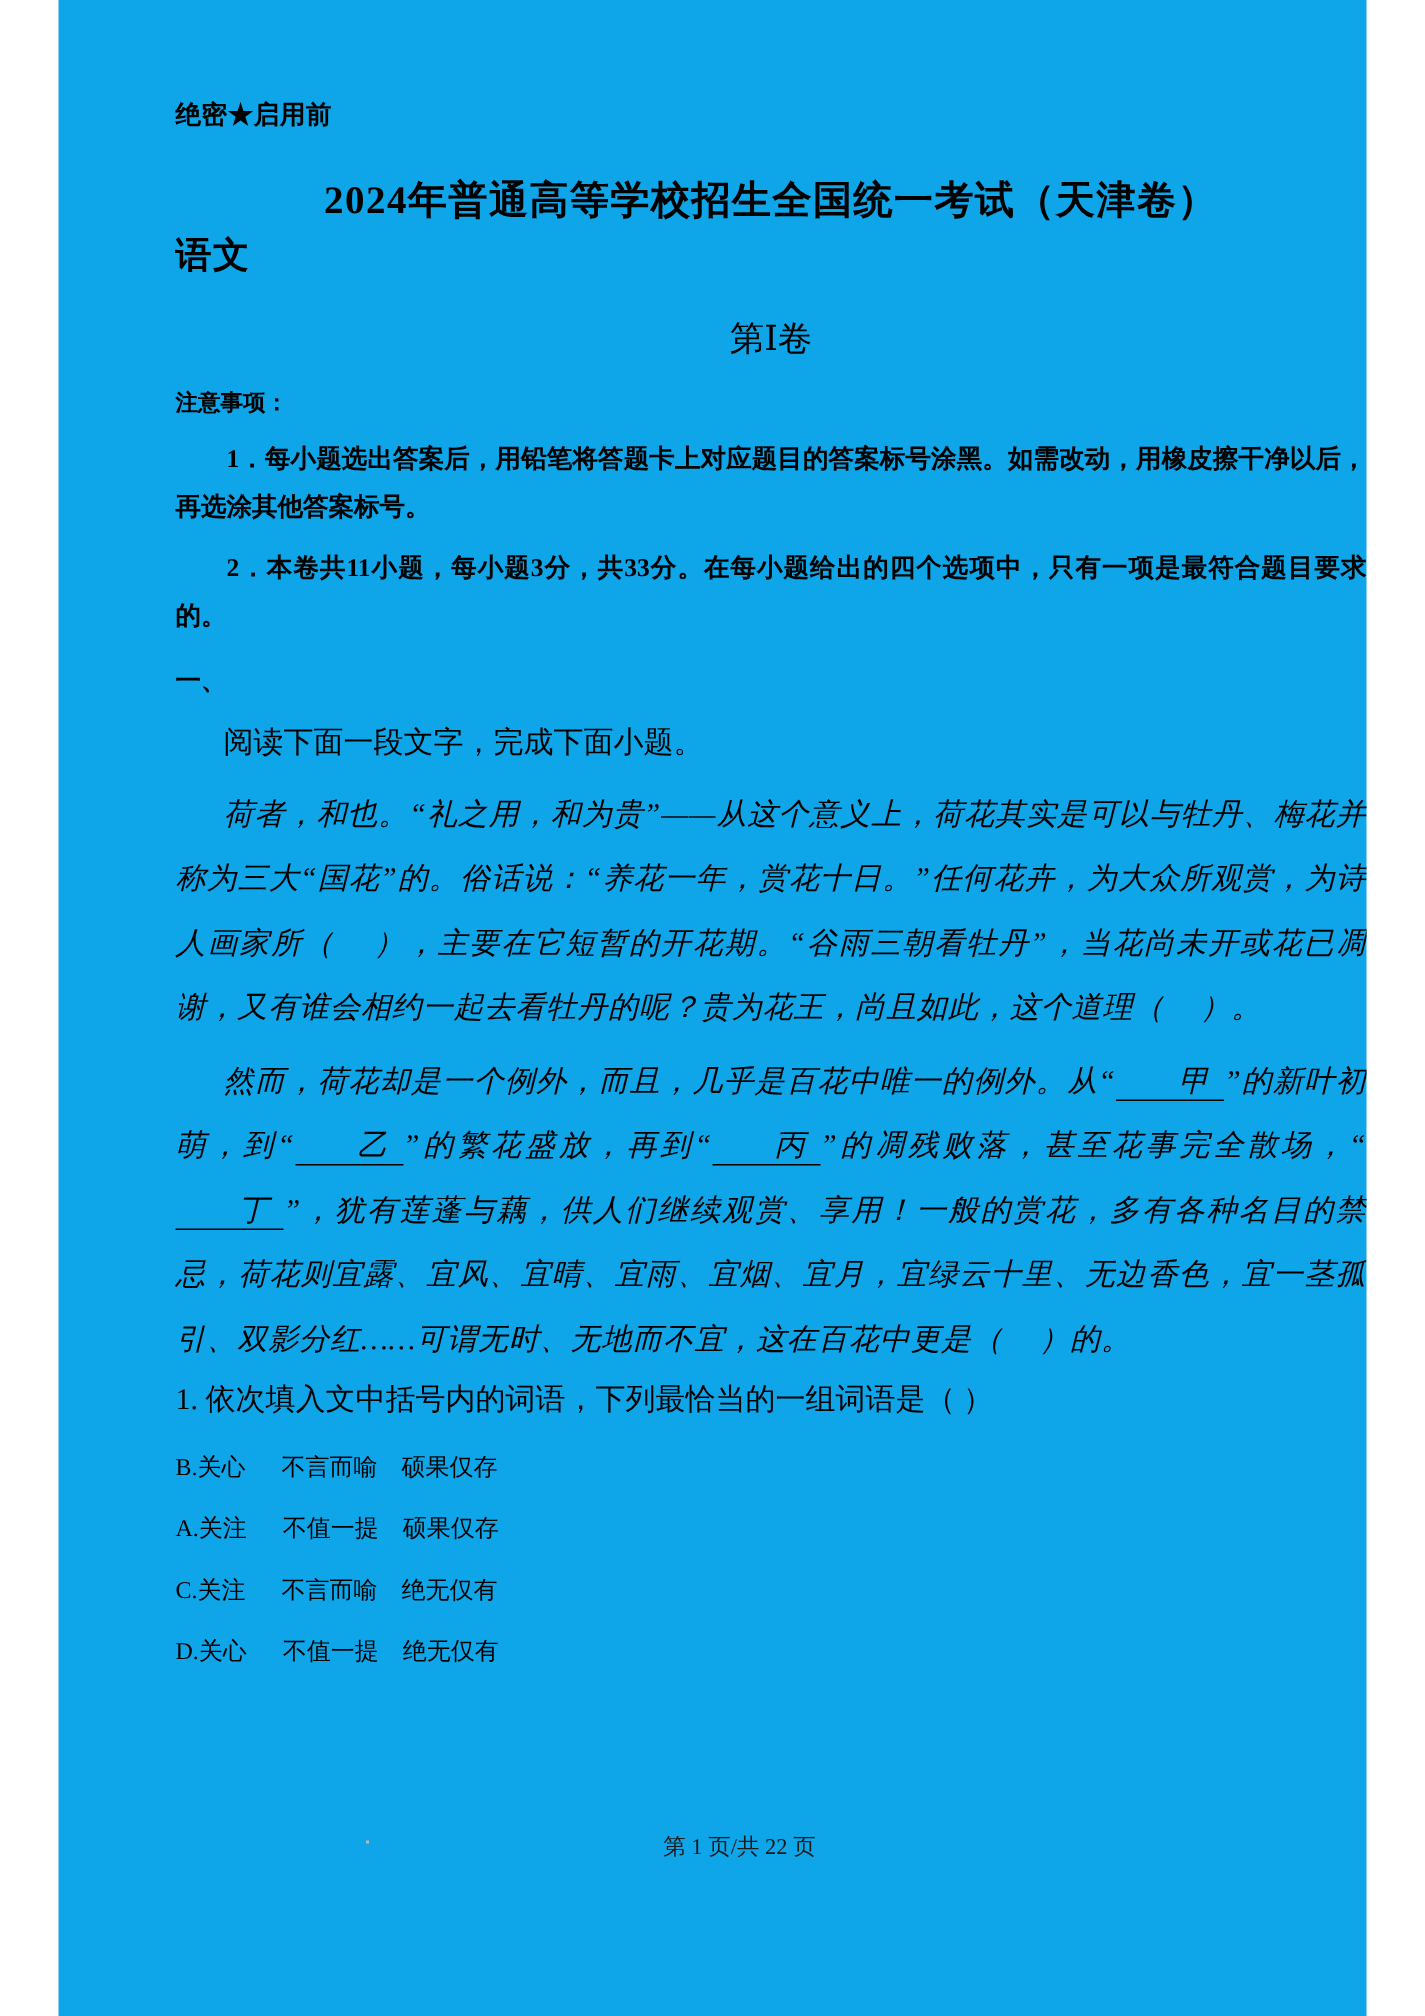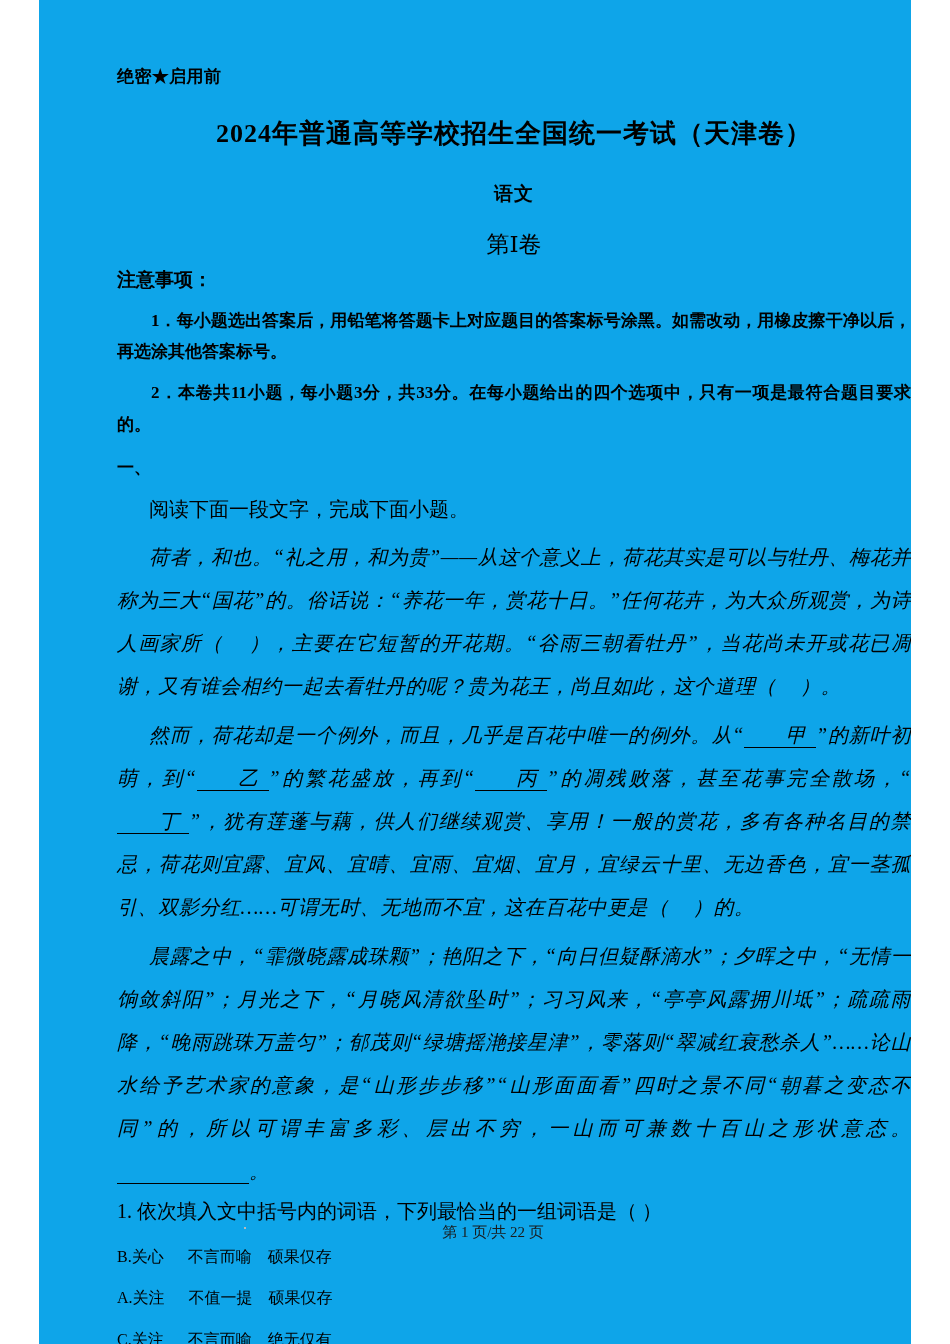--- a/index.html
+++ b/index.html
@@ -34,39 +34,39 @@
   }
   .doc-title {
     margin-top: 28px;
     text-align: center;
     font-size: 26px;
     font-weight: bold;
     letter-spacing: 1px;
     line-height: 1.35;
   }
   .subject-title {
-    margin-top: 30px;
-    text-align: center;
-    font-size: 19px;
+    margin-top: 4px;
+    text-align: left;
+    font-size: 24px;
     font-weight: bold;
     letter-spacing: 1px;
     line-height: 1.35;
   }
   .section-label {
     margin-top: 22px;
     text-align: center;
     font-size: 23px;
     font-weight: normal;
     line-height: 1.4;
   }
 
   
   .notice-head {
-    margin-top: 5px;
-    font-size: 19px;
+    margin-top: 16px;
+    font-size: 15px;
     font-weight: bold;
     line-height: 1.5;
   }
   .notice-item {
     margin-top: 10px;
     font-size: 17px;
     font-weight: bold;
     line-height: 1.85;
     text-align: justify;
     text-justify: inter-ideograph;
@@ -177,23 +177,20 @@
     <div class="p-song">阅读下面一段文字，完成下面小题。</div>
 
     <div class="p-kai">
       <span>荷者，和也。“礼之用，和为贵”——从这个意义上，荷花其实是可以与牡丹、梅花并称为三大“国花”的。俗话说：“养花一年，赏花十日。”任何花卉，为大众所观赏，为诗人画家所（</span><span class="paren-blank">&nbsp;&nbsp;&nbsp;</span><span>），主要在它短暂的开花期。“谷雨三朝看牡丹”，当花尚未开或花已凋谢，又有谁会相约一起去看牡丹的呢？贵为花王，尚且如此，这个道理（</span><span class="paren-blank">&nbsp;&nbsp;&nbsp;</span><span>）。</span>
     </div>
 
     <div class="p-kai">
       <span>然而，荷花却是一个例外，而且，几乎是百花中唯一的例外。从“</span><span class="blank-u w-cn">甲</span><span>”的新叶初萌，到“</span><span class="blank-u w-cn">乙</span><span>”的繁花盛放，再到“</span><span class="blank-u w-cn">丙</span><span>”的凋残败落，甚至花事完全散场，“</span><span class="blank-u w-cn">丁</span><span>”，犹有莲蓬与藕，供人们继续观赏、享用！一般的赏花，多有各种名目的禁忌，荷花则宜露、宜风、宜晴、宜雨、宜烟、宜月，宜绿云十里、无边香色，宜一茎孤引、双影分红……可谓无时、无地而不宜，这在百花中更是（</span><span class="paren-blank">&nbsp;&nbsp;&nbsp;</span><span>）的。</span>
     </div>
 
-    <div class="p-kai">
-      <span>晨露之中，“霏微晓露成珠颗”；艳阳之下，“向日但疑酥滴水”；夕晖之中，“无情一饷敛斜阳”；月光之下，“月晓风清欲坠时”；习习风来，“亭亭风露拥川坻”；疏疏雨降，“晚雨跳珠万盖匀”；郁茂则“绿塘摇滟接星津”，零落则“翠减红衰愁杀人”……论山水给予艺术家的意象，是“山形步步移”“山形面面看”四时之景不同“朝暮之变态不同”的，所以可谓丰富多彩、层出不穷，一山而可兼数十百山之形状意态。</span><span class="blank-u w-long">&nbsp;</span><span>。</span>
-    </div>
 
     <div class="question">1. 依次填入文中括号内的词语，下列最恰当的一组词语是（     ）</div>
 
     <div class="choice"><span class="lab">B.</span><span>关心</span>      <span>不言而喻</span>    <span>硕果仅存</span></div>
 
     <div class="choice"><span class="lab">A.</span><span>关注</span>      <span>不值一提</span>    <span>硕果仅存</span></div>
 
     <div class="choice"><span class="lab">C.</span><span>关注</span>      <span>不言而喻</span>    <span>绝无仅有</span></div>
 
     <div class="choice"><span class="lab">D.</span><span>关心</span>      <span>不值一提</span>    <span>绝无仅有</span></div>

